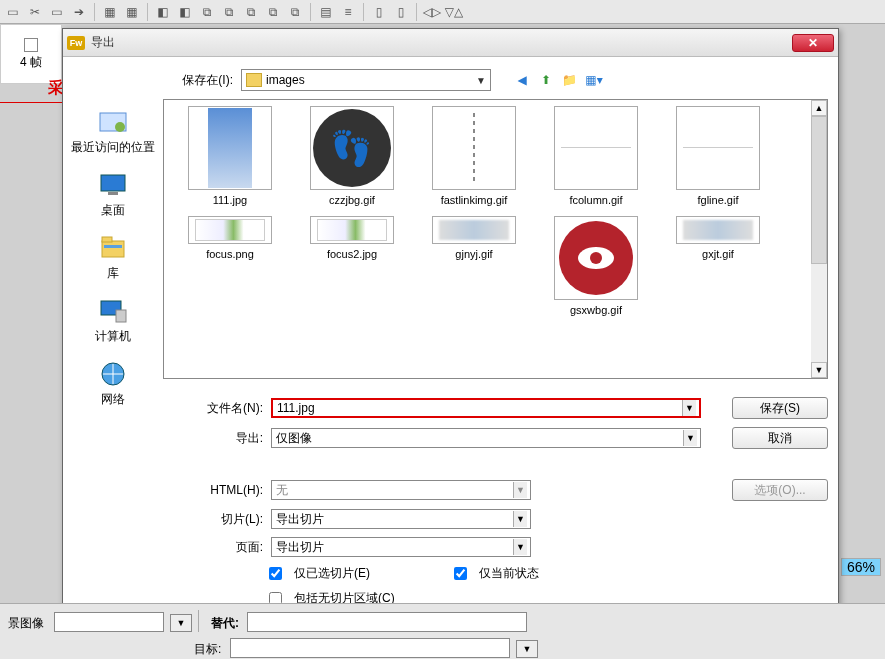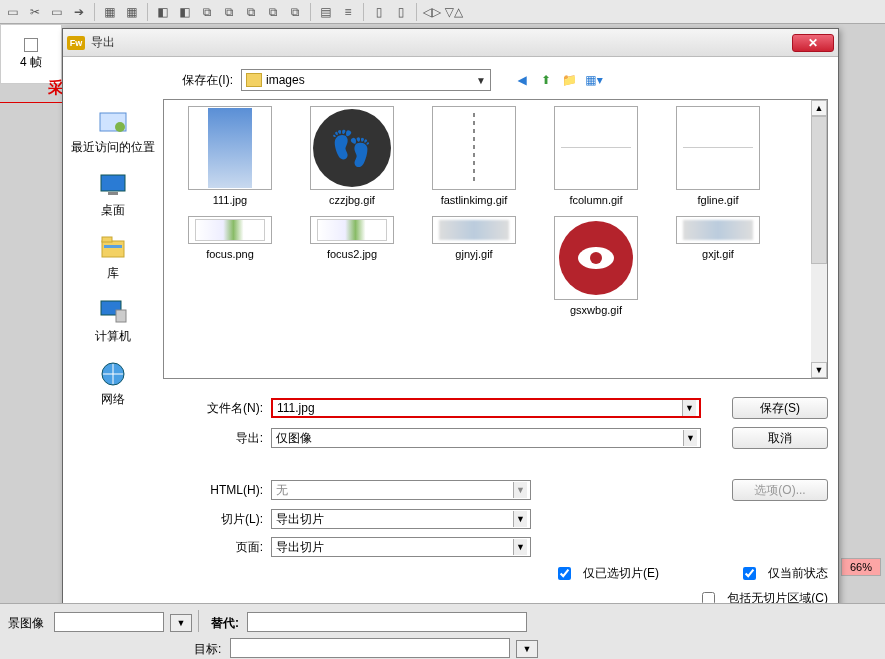--- a/index.html
+++ b/index.html
@@ -54,26 +54,26 @@
 
 .form-area { display: flex; flex-direction: column; gap: 8px; }
 .form-row { display: flex; align-items: center; gap: 8px; }
 .form-row .flabel { width: 100px; text-align: right; }
 .combo, .textin { height: 20px; border: 1px solid #888; background: #fff; display: flex; align-items: center; padding: 0 4px; position: relative; }
 .textin { width: 430px; }
 .combo .arrow, .textin .arrow { position: absolute; right: 3px; width: 14px; height: 16px; background: #eee; border-left: 1px solid #aaa; display: flex; align-items: center; justify-content: center; font-size: 9px; }
 .red-box { border: 2px solid #d00 !important; }
 .btn { width: 96px; height: 22px; border: 1px solid #888; background: linear-gradient(#fdfdfd,#e8e8e8); border-radius: 3px; display: flex; align-items: center; justify-content: center; }
 .btn.disabled { color: #999; }
-.checkbox-row { display: flex; align-items: center; gap: 12px; margin-left: 106px; justify-content: flex-end; }
+.checkbox-row { display: flex; align-items: center; gap: 12px; margin-left: 106px; }
 .checkbox-row input { width: 13px; height: 13px; }
 
 
 .bottom-panel { position: absolute; left: 0; bottom: 0; width: 885px; height: 56px; background: #e6e6e6; border-top: 1px solid #aaa; padding: 6px 8px; display: flex; flex-direction: column; gap: 6px; }
-.zoom-badge { position: absolute; right: 4px; top: 558px; width: 40px; height: 18px; background: #fca5a5; border: 1px solid #aaa; display: flex; align-items: center; justify-content: center; font-size: 11px; }
+.zoom-badge { position: absolute; right: 4px; top: 558px; width: 40px; height: 18px; background: #7dd3fc; border: 1px solid #aaa; display: flex; align-items: center; justify-content: center; font-size: 14px; }
 .bp-row { display: flex; align-items: flex-end; gap: 6px; }
 .bp-row .bplabel { width: 180px; text-align: right; font-weight: bold; }
 .bp-row .vsep { width: 1px; height: 22px; background: #aaa; margin-right: 6px; }
 .bp-input { flex: 0 0 280px; height: 20px; border: 1px solid #888; background: #fff; }
 .drop { width: 22px; height: 18px; border: 1px solid #888; background: #eee; display: flex; align-items: center; justify-content: center; font-size: 9px; }
 
 
 .building { width: 44px; height: 80px; background: linear-gradient(#5a8fd6,#c8d9ef); position: relative; }
 .foot-circle { width: 78px; height: 78px; border-radius: 50%; background: #333; display: flex; align-items: center; justify-content: center; color: #fff; font-size: 34px; }
 .eye-circle { width: 74px; height: 74px; border-radius: 50%; background: #b4232c; display: flex; align-items: center; justify-content: center; }

